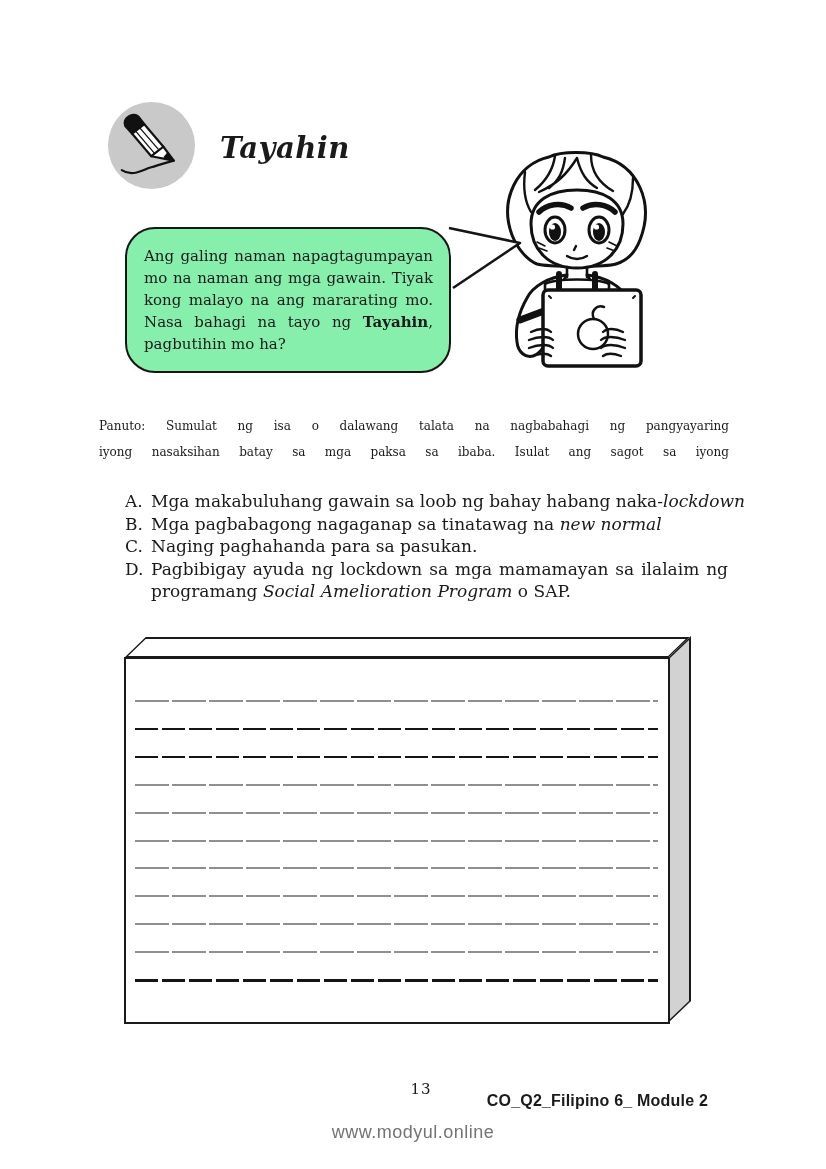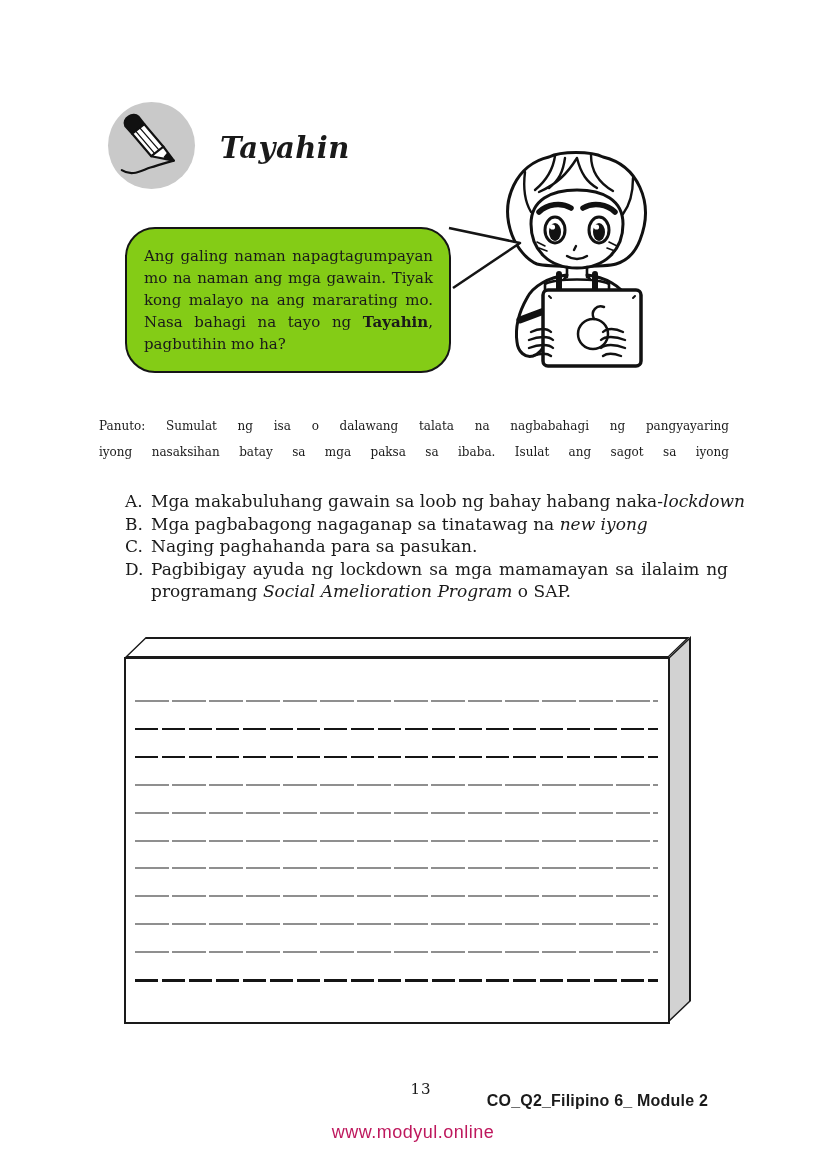--- a/index.html
+++ b/index.html
@@ -6,21 +6,21 @@
   .page{
     position:relative;width:750px;height:1169px;background:#fff;overflow:hidden;
     font-family:"DejaVu Serif","Liberation Serif",serif;color:#1a1a1a;
   }
   
   .icon-circle{position:absolute;left:108px;top:102px;width:87px;height:87px;border-radius:50%;background:#c9c9c9;}
   .icon-circle svg{position:absolute;left:6px;top:4px;width:78px;height:78px;}
   .section-title{position:absolute;left:220px;top:131px;font-size:29px;font-weight:bold;font-style:italic;letter-spacing:.5px;}
   
   .bubble{position:absolute;left:125px;top:227px;width:326px;height:146px;box-sizing:border-box;
-    border:2.5px solid #151515;border-radius:30px;padding:16px 16px 0 17px;background:#84cc16;}
+    border:2.5px solid #151515;border-radius:30px;padding:16px 16px 0 17px;background:#86efac;}
   .bubble-line{font-size:15px;line-height:22px;height:22px;white-space:nowrap;
     text-align:justify;text-align-last:justify;overflow:visible;}
   .bubble-line.last{text-align:center;text-align-last:left;}
   .bubble-tail{position:absolute;left:443px;top:220px;width:100px;height:80px;z-index:3;}
   .character{position:absolute;left:487px;top:150px;width:180px;height:225px;}
   
   .instructions{position:absolute;left:99px;top:414px;width:630px;font-size:12px;}
   .instr-line{line-height:25.5px;height:25.5px;white-space:nowrap;}
   .jl{text-align:justify;text-align-last:justify;}
   
@@ -35,21 +35,21 @@
     background:#d2d2d2;border:2px solid #1a1a1a;transform:skewY(-43.6deg);transform-origin:0 0;}
   .pad-front{position:absolute;left:124px;top:657px;width:546px;height:367px;box-sizing:border-box;
     background:#fff;border:2.5px solid #1a1a1a;}
   .answer-line{position:absolute;left:9px;width:523px;height:3px;}
   .answer-line.light{background:repeating-linear-gradient(90deg,#8f8f8f 0 34px,transparent 34px 37px);height:2px;}
   .answer-line.dark{background:repeating-linear-gradient(90deg,#151515 0 23px,transparent 23px 27px);height:2.5px;}
   
   .page-number{position:absolute;left:0;top:1080px;width:826px;text-align:center;font-size:15px;letter-spacing:1px;padding-left:8px;}
   .footer-label{position:absolute;right:42px;top:1092px;font-size:16px;font-weight:bold;
     font-family:"Liberation Sans","DejaVu Sans",sans-serif;letter-spacing:.2px;}
-  .watermark{position:absolute;left:0;top:1122px;width:826px;text-align:center;font-size:18px;color:#be185d;
+  .watermark{position:absolute;left:0;top:1122px;width:826px;text-align:center;font-size:18px;color:#737373;
     font-family:"Liberation Sans","DejaVu Sans",sans-serif;letter-spacing:.5px;}
 </style>
 </head>
 <body>
 
 <div class="page">
 
   <div class="icon-circle">
     <svg viewBox="0 0 90 90">
       <g stroke="#111" stroke-width="2.5" fill="#fff" stroke-linejoin="round" stroke-linecap="round">
@@ -115,21 +115,21 @@
     <div class="instr-line jl">iyong nasaksihan batay sa mga paksa sa ibaba. Isulat ang sagot sa iyong</div>
   </div>
 
   <div class="topics">
     <div class="topic">
       <span class="topic-letter">A.</span>
       <div class="tline"><span>Mga makabuluhang gawain sa loob ng bahay habang naka-</span><i>lockdown</i></div>
     </div>
     <div class="topic">
       <span class="topic-letter">B.</span>
-      <div class="tline"><span>Mga pagbabagong nagaganap sa tinatawag na </span><i>new iyong</i></div>
+      <div class="tline"><span>Mga pagbabagong nagaganap sa tinatawag na </span><i>new normal</i></div>
     </div>
     <div class="topic">
       <span class="topic-letter">C.</span>
       <div class="tline"><span>Naging paghahanda para sa pasukan.</span></div>
     </div>
     <div class="topic">
       <span class="topic-letter">D.</span>
       <div class="tline jl">Pagbibigay ayuda ng lockdown sa mga mamamayan sa ilalaim ng</div>
       <div class="tline"><span>programang </span><i>Social Amelioration Program</i><span> o SAP.</span></div>
     </div>

